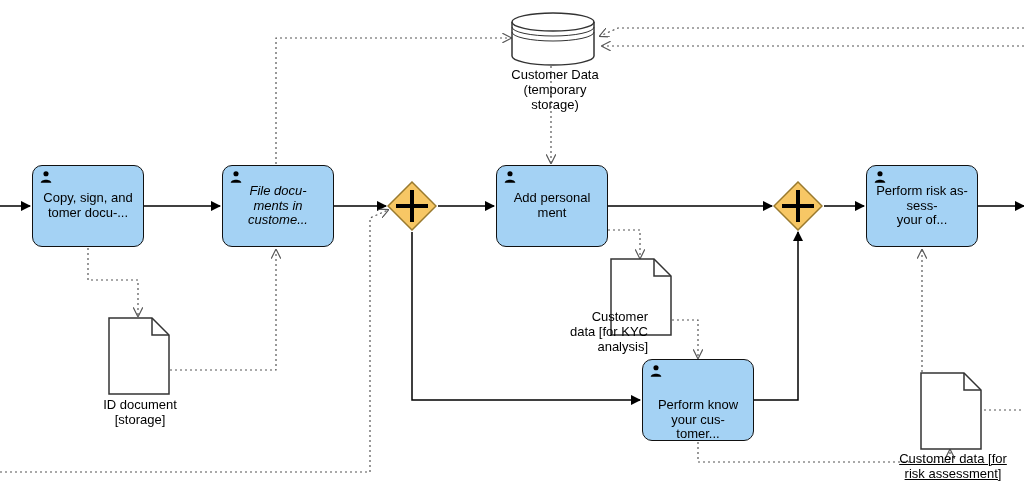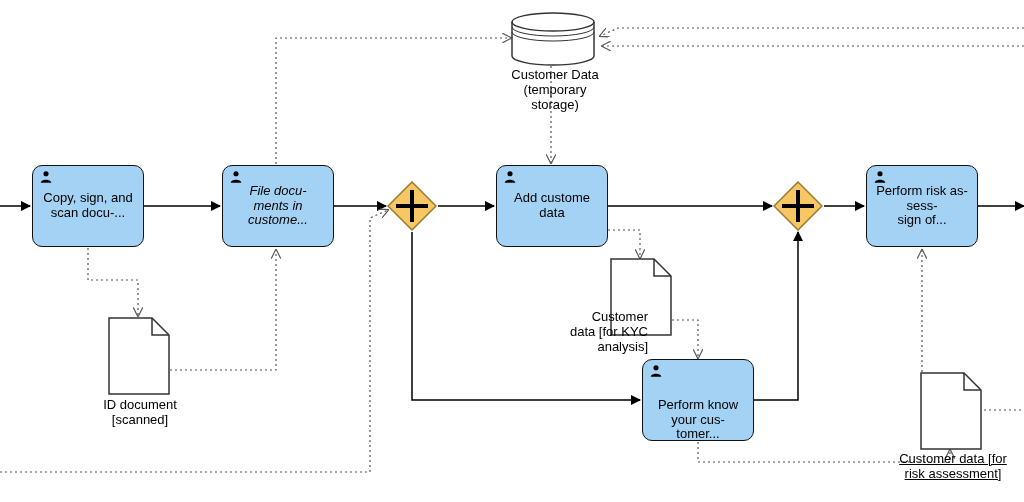--- a/index.html
+++ b/index.html
@@ -141,57 +141,57 @@
       <path d="M 2 20 A 41 9 0 0 0 84 20" fill="none" stroke="#333" stroke-width="1"></path>
     </svg>
   </div>
   <div class="db-label" style="left:500px; top:68px; width:110px;">Customer Data (temporary storage)</div>
 
   <div class="task" style="left:32px; top:165px;">
     <svg class="user-icon" viewBox="0 0 12 12">
         <circle cx="6" cy="3.2" r="2.2" fill="#000"></circle>
         <path d="M1.5 11 C1.5 7.5 10.5 7.5 10.5 11 Z" fill="#000"></path>
       </svg>
-    <span>Copy, sign, and scan docu-...</span>
+    <span>Copy, sign, and tomer docu-...</span>
   </div>
 
   <div class="task" style="left:222px; top:165px;">
     <svg class="user-icon" viewBox="0 0 12 12">
         <circle cx="6" cy="3.2" r="2.2" fill="#000"></circle>
         <path d="M1.5 11 C1.5 7.5 10.5 7.5 10.5 11 Z" fill="#000"></path>
       </svg>
     <span style="white-space:pre-line;font-style:italic;">File docu-
 ments in custome...</span>
   </div>
 
   <div class="task" style="left:496px; top:165px;">
     <svg class="user-icon" viewBox="0 0 12 12">
         <circle cx="6" cy="3.2" r="2.2" fill="#000"></circle>
         <path d="M1.5 11 C1.5 7.5 10.5 7.5 10.5 11 Z" fill="#000"></path>
       </svg>
-    <span>Add custome data</span>
+    <span>Add personal ment</span>
   </div>
 
   <div class="task" style="left:642px; top:359px;">
     <svg class="user-icon" viewBox="0 0 12 12">
         <circle cx="6" cy="3.2" r="2.2" fill="#000"></circle>
         <path d="M1.5 11 C1.5 7.5 10.5 7.5 10.5 11 Z" fill="#000"></path>
       </svg>
     <span style="white-space:pre-line;margin-top:40px;">Perform know your cus-
 tomer...</span>
   </div>
 
   <div class="task" style="left:866px; top:165px;">
     <svg class="user-icon" viewBox="0 0 12 12">
         <circle cx="6" cy="3.2" r="2.2" fill="#000"></circle>
         <path d="M1.5 11 C1.5 7.5 10.5 7.5 10.5 11 Z" fill="#000"></path>
       </svg>
     <span style="white-space:pre-line;">Perform risk as-
 sess-
-sign of...</span>
+your of...</span>
   </div>
 
   <div class="gateway" style="left:387px; top:181px;">
     <svg viewBox="0 0 50 50">
       <polygon points="25,1 49,25 25,49 1,25" fill="#f7c765" stroke="#9a7a2e" stroke-width="1.5"></polygon>
       <line x1="25" y1="9" x2="25" y2="41" stroke="#000" stroke-width="4"></line>
       <line x1="9" y1="25" x2="41" y2="25" stroke="#000" stroke-width="4"></line>
     </svg>
   </div>
   <div class="gateway" style="left:773px; top:181px;">
@@ -201,21 +201,21 @@
       <line x1="9" y1="25" x2="41" y2="25" stroke="#000" stroke-width="4"></line>
     </svg>
   </div>
 
   <div class="doc" style="left:108px; top:317px;">
     <svg viewBox="0 0 62 78">
       <path d="M 1 1 L 44 1 L 61 18 L 61 77 L 1 77 Z" fill="#fff" stroke="#333" stroke-width="1.5"></path>
       <path d="M 44 1 L 44 18 L 61 18" fill="none" stroke="#333" stroke-width="1.5"></path>
     </svg>
   </div>
-  <div class="doc-label" style="left:88px; top:398px; width:104px;">ID document [scanned]</div>
+  <div class="doc-label" style="left:88px; top:398px; width:104px;">ID document [storage]</div>
 
   <div class="doc" style="left:610px; top:258px;">
     <svg viewBox="0 0 62 78">
       <path d="M 1 1 L 44 1 L 61 18 L 61 77 L 1 77 Z" fill="#fff" stroke="#333" stroke-width="1.5"></path>
       <path d="M 44 1 L 44 18 L 61 18" fill="none" stroke="#333" stroke-width="1.5"></path>
     </svg>
   </div>
   <div class="doc-label" style="left:568px; top:310px; width:80px; text-align:right;">Customer data [for KYC analysis]</div>
 
   <div class="doc" style="left:920px; top:372px;">

